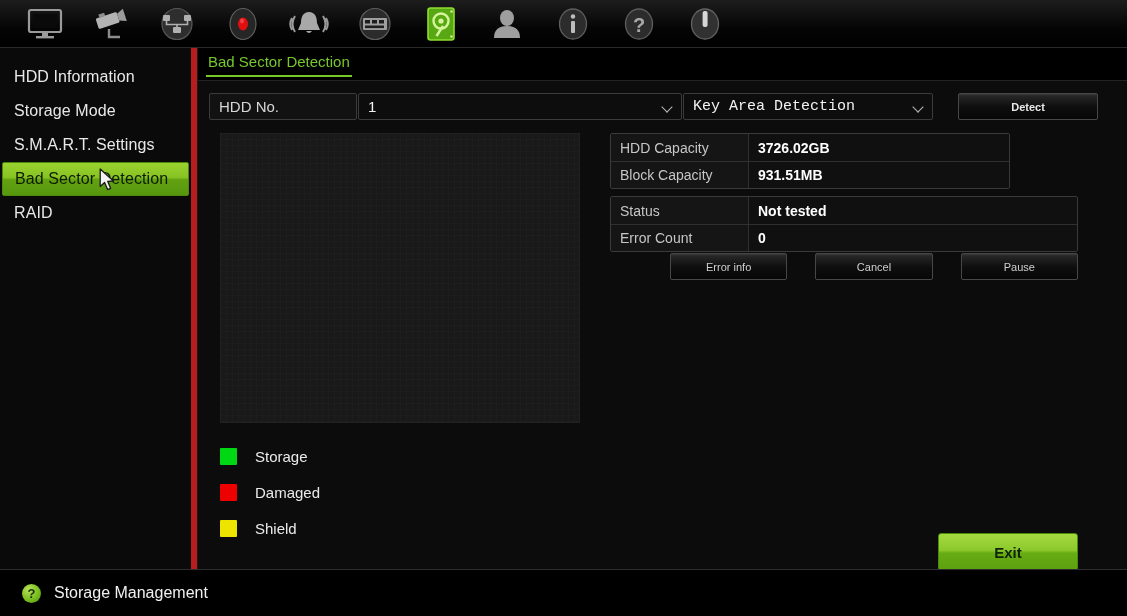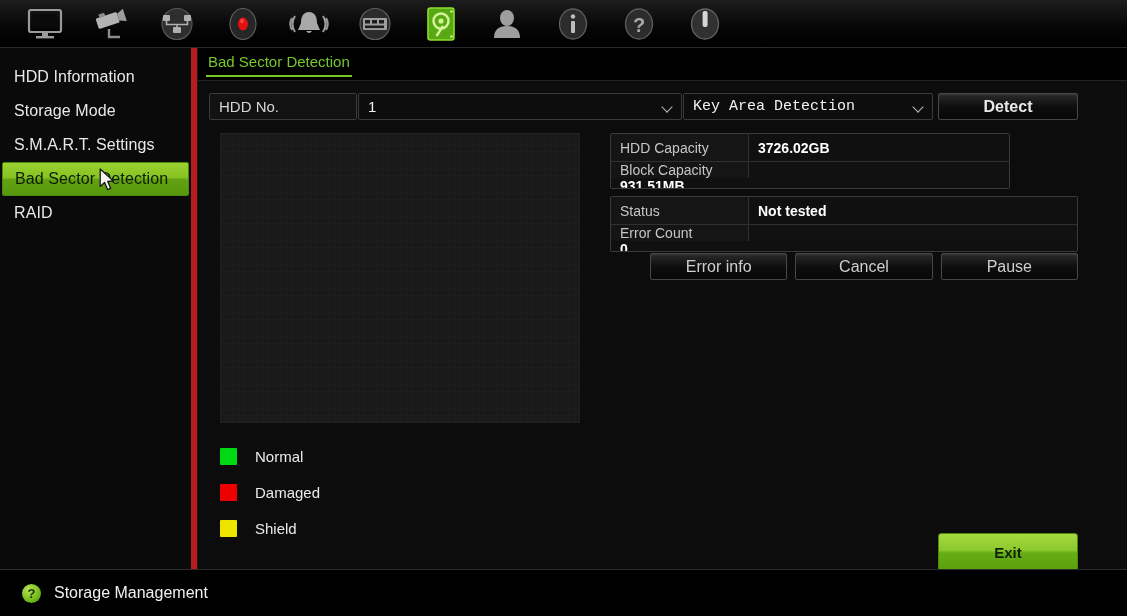--- a/index.html
+++ b/index.html
@@ -137,23 +137,24 @@
     border-right: 1.6px solid #b9b9b9;
     border-bottom: 1.6px solid #b9b9b9;
     transform: rotate(45deg);
   }
 
   .btn {
     background: linear-gradient(to bottom, #3a3a3a 0%, #262626 8%, #0e0e0e 52%, #070707 100%);
     border: 1px solid #474747;
     border-radius: 2px;
     color: #e9e9e9;
-    font-size: 16px;
+    font-size: 11px;
     display: flex; align-items: center; justify-content: center;
     cursor: pointer;
+    margin-left: 20px;
   }
   .btn.dim { color: #cfcfcf; }
   #detect-btn {
     position: absolute;
     left: 740px; top: 0;
     width: 140px; height: 27px;
     font-weight: bold;
   }
 
   
@@ -200,21 +201,21 @@
   .itable {
     position: absolute;
     border: 1px solid #3a3a3a;
     border-radius: 2px;
     background: #111;
     overflow: hidden;
   }
   #tbl-capacity { left: 412px; top: 85px; width: 400px; }
   #tbl-status   { left: 412px; top: 148px; width: 468px; }
   .irow { display: flex; height: 27px; }
-  .irow + .irow { border-top: 1px solid #303030; flex-direction: column; }
+  .irow + .irow { border-top: 1px solid #303030; }
   .ikey {
     width: 138px; flex: 0 0 auto;
     display: flex; align-items: center;
     padding-left: 9px;
     color: #c6c6c6;
     font-size: 14px;
     background: #151515;
     border-right: 1px solid #303030;
   }
   .ival {
@@ -429,21 +430,21 @@
       </div>
 
       <div class="btn" id="detect-btn">Detect</div>
     </div>
 
     <div class="gridbox"></div>
 
     <div class="legend">
       <div class="leg-row">
         <span class="swatch" id="sw-normal" style="background: rgb(0, 216, 20);"></span>
-        <span class="leg-lbl">Normal</span>
+        <span class="leg-lbl">Storage</span>
       </div>
       <div class="leg-row">
         <span class="swatch" id="sw-damaged" style="background: rgb(237, 0, 0);"></span>
         <span class="leg-lbl">Damaged</span>
       </div>
       <div class="leg-row">
         <span class="swatch" id="sw-shield" style="background: rgb(237, 228, 0);"></span>
         <span class="leg-lbl">Shield</span>
       </div>
     </div>

